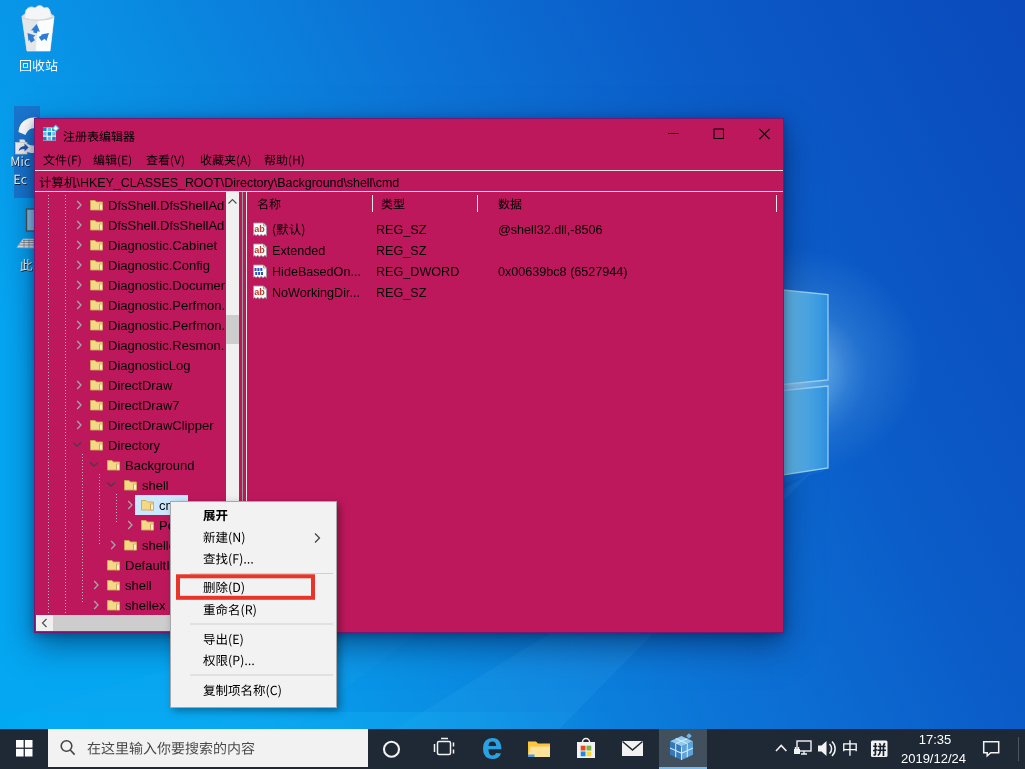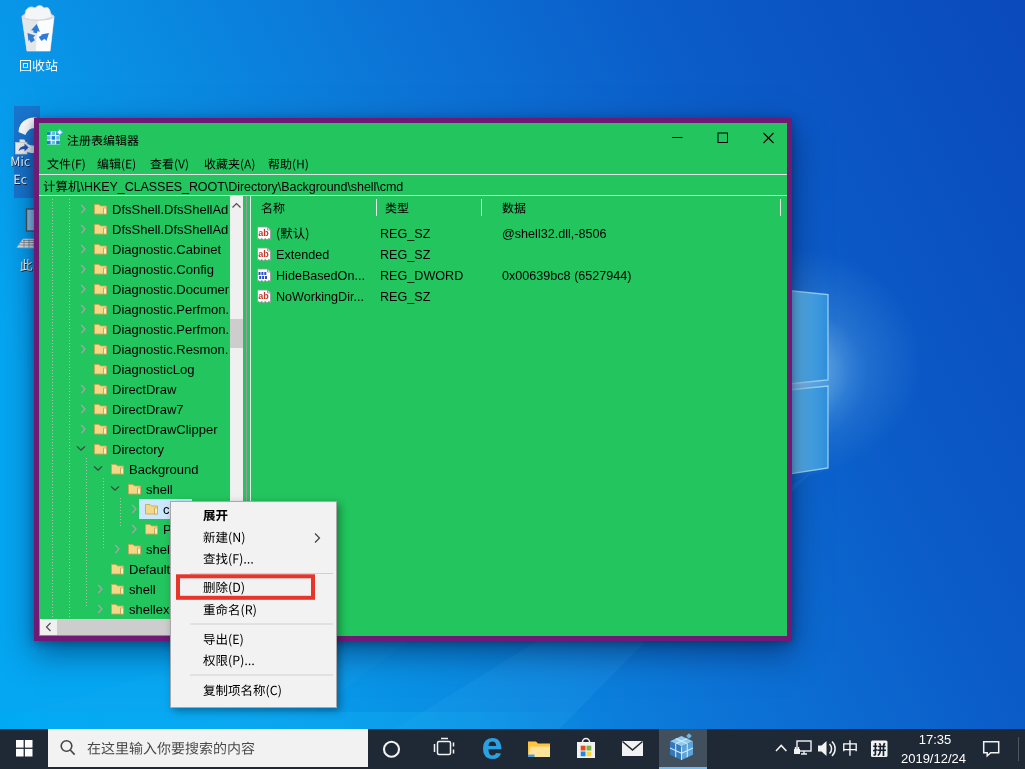--- a/index.html
+++ b/index.html
@@ -58,21 +58,21 @@
 <path d="M101 0H184V406C184 469 178 558 172 622H176L235 455L374 74H436L574 455L633 622H637C632 558 625 469 625 406V0H711V733H600L460 341C443 291 428 239 409 188H405C387 239 371 291 352 341L212 733H101Z M904 0H996V543H904ZM950 655C986 655 1011 679 1011 716C1011 751 986 775 950 775C914 775 890 751 890 716C890 679 914 655 950 655Z M1393 -13C1458 -13 1520 13 1569 55L1529 117C1495 87 1451 63 1401 63C1301 63 1233 146 1233 271C1233 396 1305 480 1404 480C1446 480 1481 461 1512 433L1558 493C1520 527 1471 557 1400 557C1260 557 1139 452 1139 271C1139 91 1249 -13 1393 -13Z" fill="#000" opacity="0.7" transform="translate(11,167) scale(0.012500,-0.012500)"></path>
 <path d="M101 0H184V406C184 469 178 558 172 622H176L235 455L374 74H436L574 455L633 622H637C632 558 625 469 625 406V0H711V733H600L460 341C443 291 428 239 409 188H405C387 239 371 291 352 341L212 733H101Z M904 0H996V543H904ZM950 655C986 655 1011 679 1011 716C1011 751 986 775 950 775C914 775 890 751 890 716C890 679 914 655 950 655Z M1393 -13C1458 -13 1520 13 1569 55L1529 117C1495 87 1451 63 1401 63C1301 63 1233 146 1233 271C1233 396 1305 480 1404 480C1446 480 1481 461 1512 433L1558 493C1520 527 1471 557 1400 557C1260 557 1139 452 1139 271C1139 91 1249 -13 1393 -13Z" fill="#fff" transform="translate(10.3,166) scale(0.012500,-0.012500)"></path>
 <path d="M101 0H534V79H193V346H471V425H193V655H523V733H101Z M895 -13C960 -13 1022 13 1071 55L1031 117C997 87 953 63 903 63C803 63 735 146 735 271C735 396 807 480 906 480C948 480 983 461 1014 433L1060 493C1022 527 973 557 902 557C762 557 641 452 641 271C641 91 751 -13 895 -13Z" fill="#000" opacity="0.7" transform="translate(14,185) scale(0.012500,-0.012500)"></path>
 <path d="M101 0H534V79H193V346H471V425H193V655H523V733H101Z M895 -13C960 -13 1022 13 1071 55L1031 117C997 87 953 63 903 63C803 63 735 146 735 271C735 396 807 480 906 480C948 480 983 461 1014 433L1060 493C1022 527 973 557 902 557C762 557 641 452 641 271C641 91 751 -13 895 -13Z" fill="#fff" transform="translate(13.3,184) scale(0.012500,-0.012500)"></path>
 <rect x="26.5" y="209" width="12" height="22" fill="#8ec4ea" stroke="#49535c" stroke-width="1.4"></rect>
 <path d="M17,247.5 l6,-8.5 l14,0 l0,9 Z" fill="#e8eaec" stroke="#b5bcc2" stroke-width="0.8"></path>
 <path d="M19,245 l16,0 M21,242.5 l15,0 M23,240.5 l13,0 M24,247.5 l0,-8 M29,247.5 l0,-8 M34,247.5 l0,-8" stroke="#707a82" stroke-width="0.7" fill="none"></path>
 <path d="M44 13 58 -67C184 -42 366 -9 536 23L531 98L388 72V459H531V531H388V840H312V58L199 39V637H125V26ZM581 840V90C581 -19 607 -47 699 -47C719 -47 831 -47 852 -47C941 -47 962 9 971 170C949 175 919 189 899 204C894 61 888 25 846 25C822 25 728 25 709 25C666 25 660 35 660 88V399C757 446 860 504 937 561L875 622C823 575 742 520 660 475V840Z" fill="#000" opacity="0.7" transform="translate(20.5,271) scale(0.013000,-0.013000)"></path>
 <path d="M44 13 58 -67C184 -42 366 -9 536 23L531 98L388 72V459H531V531H388V840H312V58L199 39V637H125V26ZM581 840V90C581 -19 607 -47 699 -47C719 -47 831 -47 852 -47C941 -47 962 9 971 170C949 175 919 189 899 204C894 61 888 25 846 25C822 25 728 25 709 25C666 25 660 35 660 88V399C757 446 860 504 937 561L875 622C823 575 742 520 660 475V840Z" fill="#fff" transform="translate(19.8,270) scale(0.013000,-0.013000)"></path>
 </svg>
-<div style="position:absolute;left:34px;top:118px;width:748px;height:513px;background:#22c55e;border:5px solid #701a75;box-shadow:0 12px 30px rgba(0,20,60,.5), 0 2px 8px rgba(0,20,60,.35);">
+<div style="position:absolute;left:34px;top:118px;width:748px;height:513px;background:#be185d;border:1px solid #701a75;box-shadow:0 12px 30px rgba(0,20,60,.5), 0 2px 8px rgba(0,20,60,.35);">
 <svg width="748" height="513" viewBox="0 0 748 513" style="position:absolute;left:0;top:0" font-family="Liberation Sans, sans-serif">
 <defs>
           <g id="fold">
             <path d="M0.5,1.5 L5,1.5 L6.5,3 L12.5,3 L12.5,11 L0.5,11 Z" fill="#f3d986" stroke="#cfa558" stroke-width="0.9"></path>
             <path d="M9.5,5 L12.5,5 L12.5,11 L9.5,11 Z M9.5,5 L9.5,11" fill="#fbf0c8" stroke="#cfa558" stroke-width="0.8"></path>
           </g>
         </defs>
 <g transform="translate(8,8.5)">
           <g fill="#1583d5">
 <rect x="0" y="0" width="13" height="13" fill="#fff"></rect>

